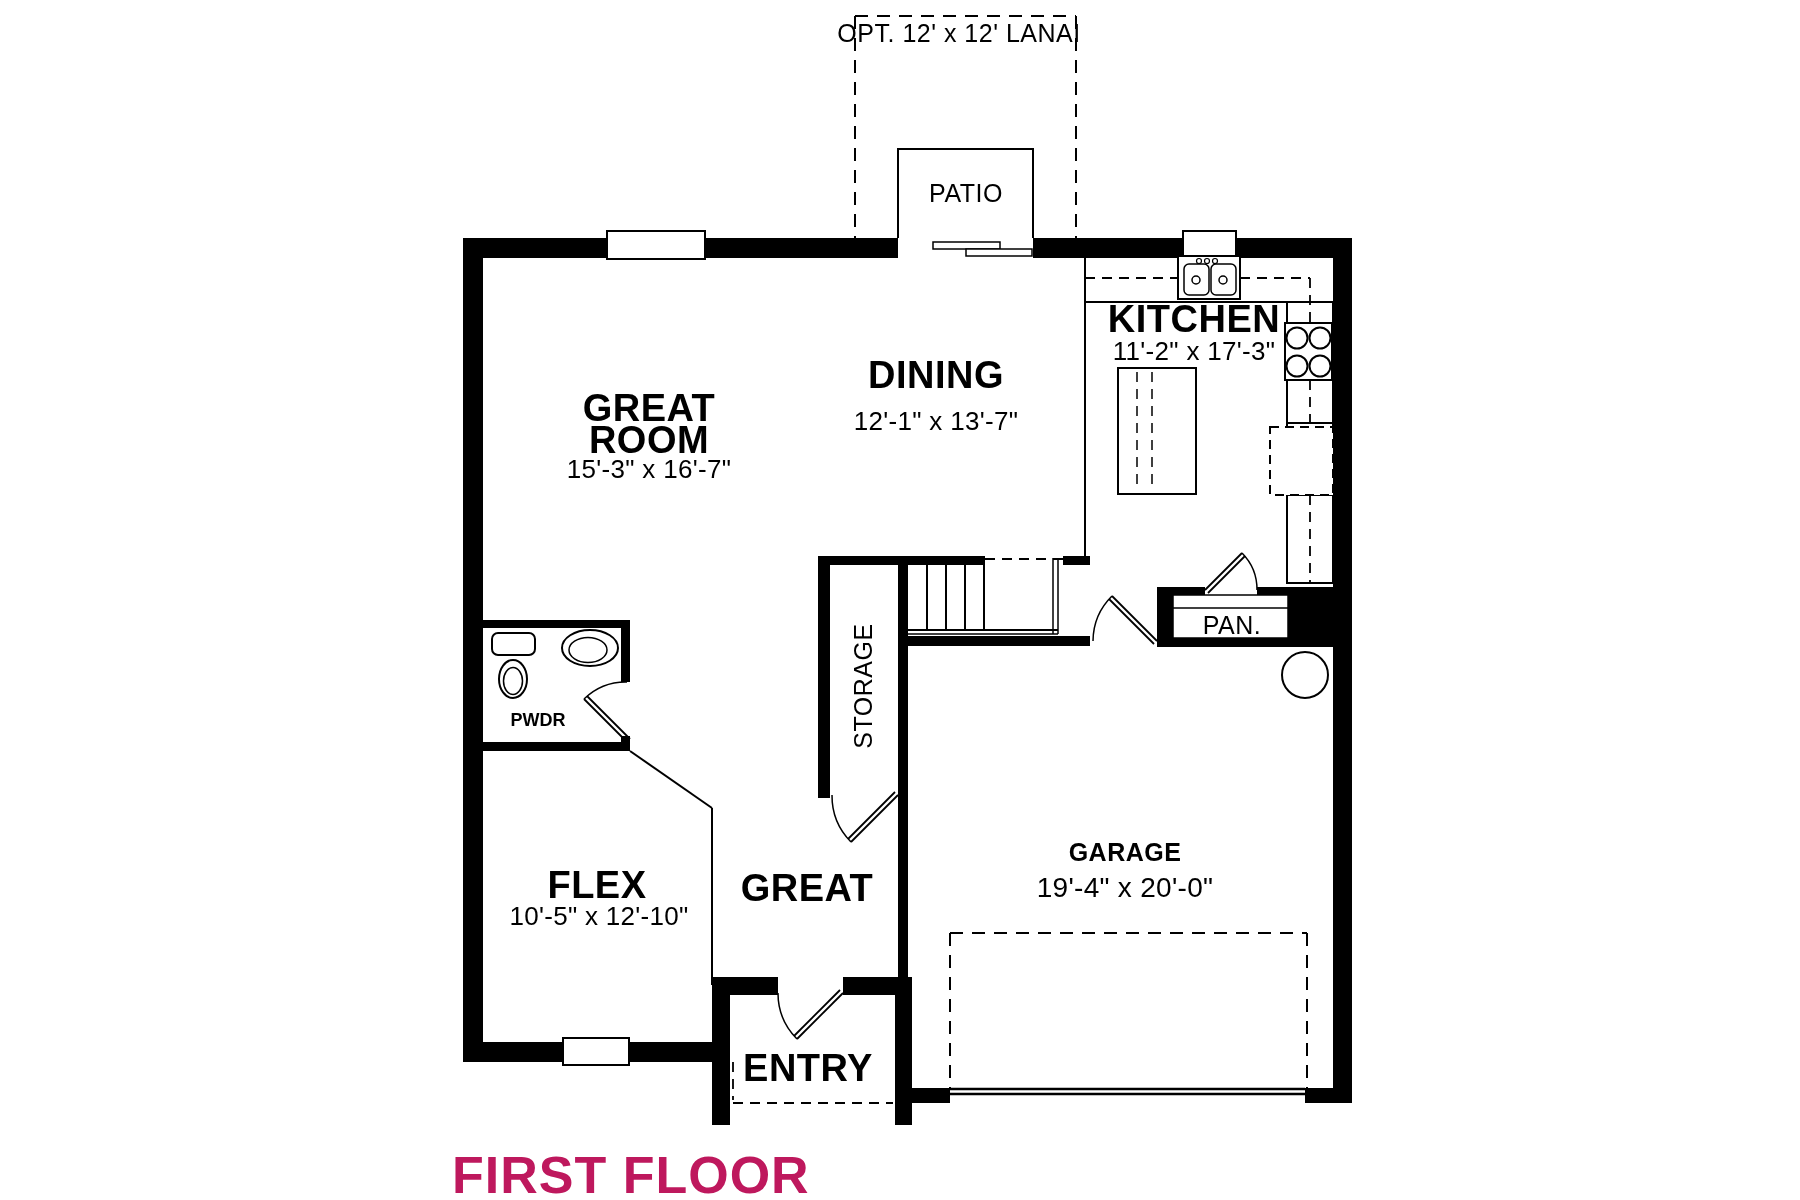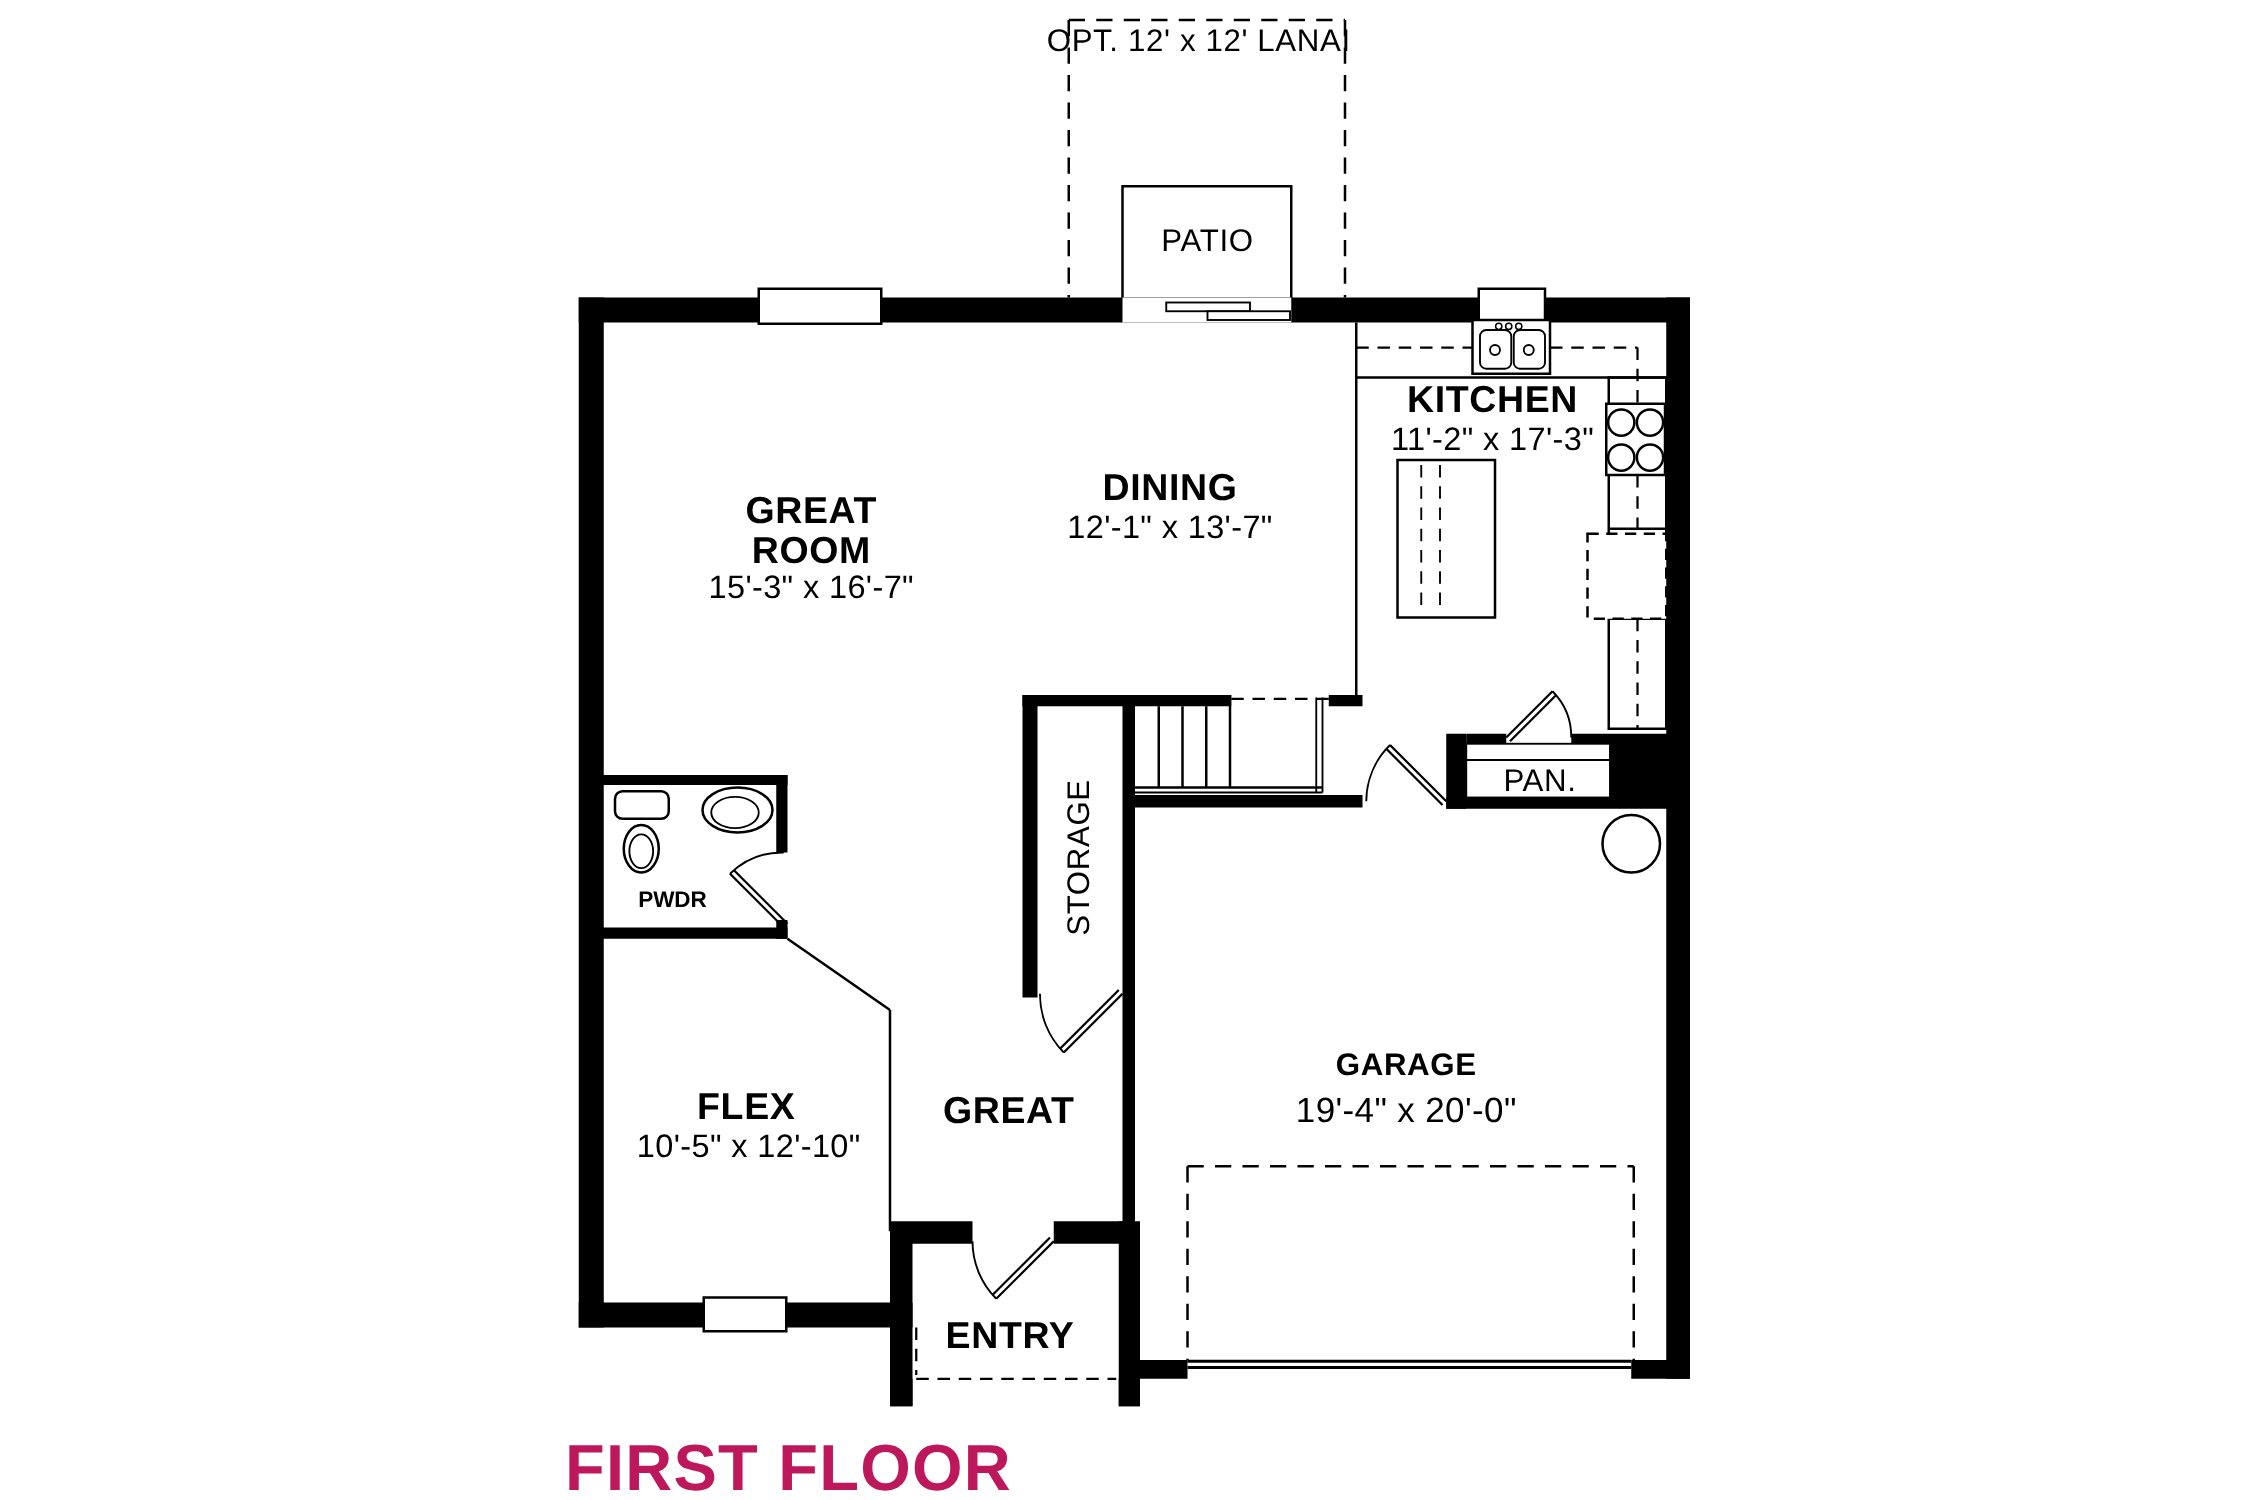--- a/index.html
+++ b/index.html
@@ -1,21 +1,21 @@
 <!DOCTYPE html>
 <html><head>
 <meta charset="utf-8">
 <style>
   html,body{margin:0;padding:0;background:#ffffff;}
   #plan{position:relative;width:1472px;height:1200px;background:#ffffff;overflow:hidden;
         font-family:"Liberation Sans", sans-serif;color:#000;}
   #plan svg{position:absolute;left:0;top:0;}
   .lbl{position:absolute;transform:translate(-50%,-50%);white-space:nowrap;color:#000;
        text-align:center;line-height:1.05;}
-  .room-name{font-size:30px;font-weight:bold;letter-spacing:.5px;}
+  .room-name{font-size:38px;font-weight:bold;letter-spacing:.5px;}
   .room-name.big{font-size:25px;}
   .room-dims{font-size:26px;font-weight:normal;letter-spacing:.3px;}
   .small-label{font-size:25px;font-weight:normal;letter-spacing:.5px;}
   .pwdr-label{font-size:18px;font-weight:bold;}
   .vertical{transform:translate(-50%,-50%) rotate(-90deg);}
   .plan-title{position:absolute;font-size:52px;font-weight:bold;letter-spacing:1px;color:#be185d;
               white-space:nowrap;}
 </style>
 </head>
 <body>
@@ -193,21 +193,21 @@
     </g>
   </svg>
 
   <div class="lbl small-label" style="left:959px;top:33px;">OPT. 12' x 12' LANAI</div>
   <div class="lbl small-label" style="left:966px;top:193px;">PATIO</div>
 
   <div class="lbl room-name" style="left:649px;top:409px;">GREAT</div>
   <div class="lbl room-name" style="left:649px;top:441px;">ROOM</div>
   <div class="lbl room-dims" style="left:649px;top:470px;">15'-3" x 16'-7"</div>
 
-  <div class="lbl room-name" style="left:936px;top:391px;text-align:right;">DINING</div>
+  <div class="lbl room-name" style="left:936px;top:376px;text-align:right;">DINING</div>
   <div class="lbl room-dims" style="left:936px;top:422px;">12'-1" x 13'-7"</div>
 
   <div class="lbl room-name" style="left:1194px;top:320px;">KITCHEN</div>
   <div class="lbl room-dims" style="left:1194px;top:352px;">11'-2" x 17'-3"</div>
 
   <div class="lbl pwdr-label" style="left:538px;top:720px;">PWDR</div>
 
   <div class="lbl small-label vertical" style="left:863px;top:686px;">STORAGE</div>
 
   <div class="lbl small-label" style="left:1232px;top:625px;">PAN.</div>

